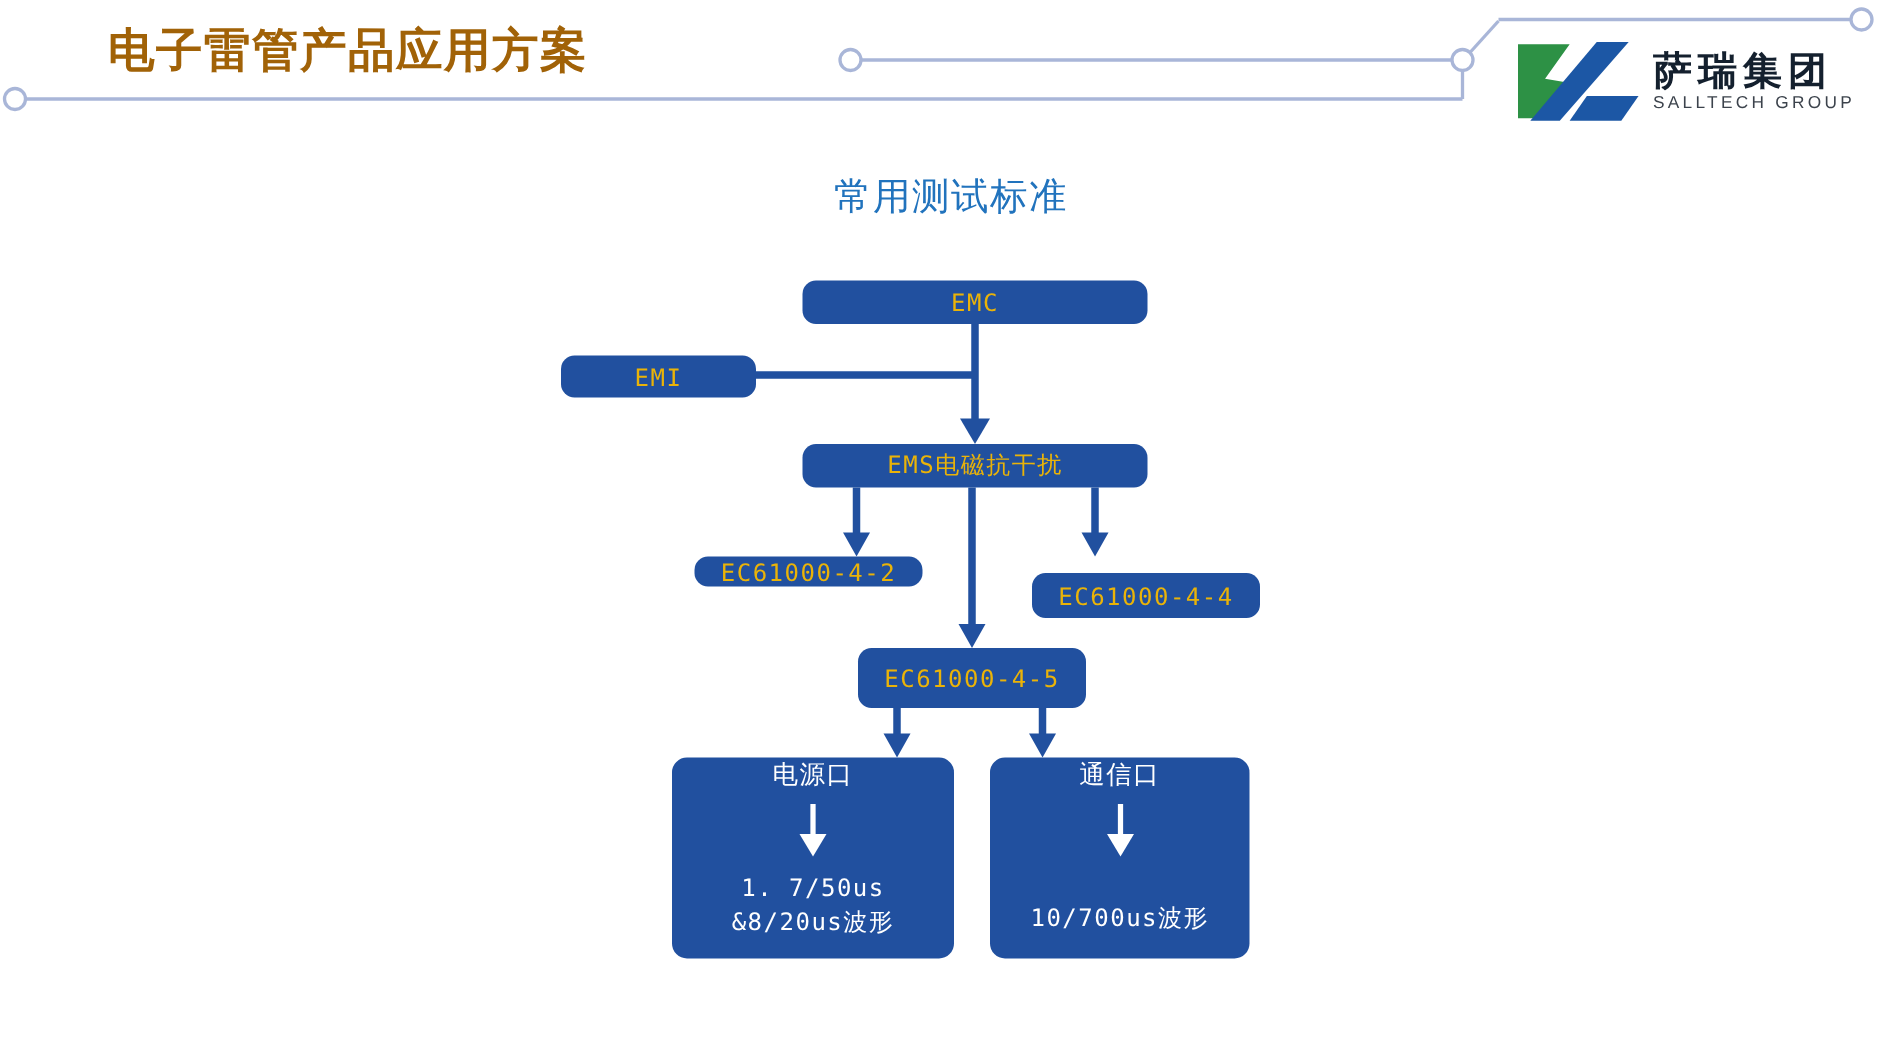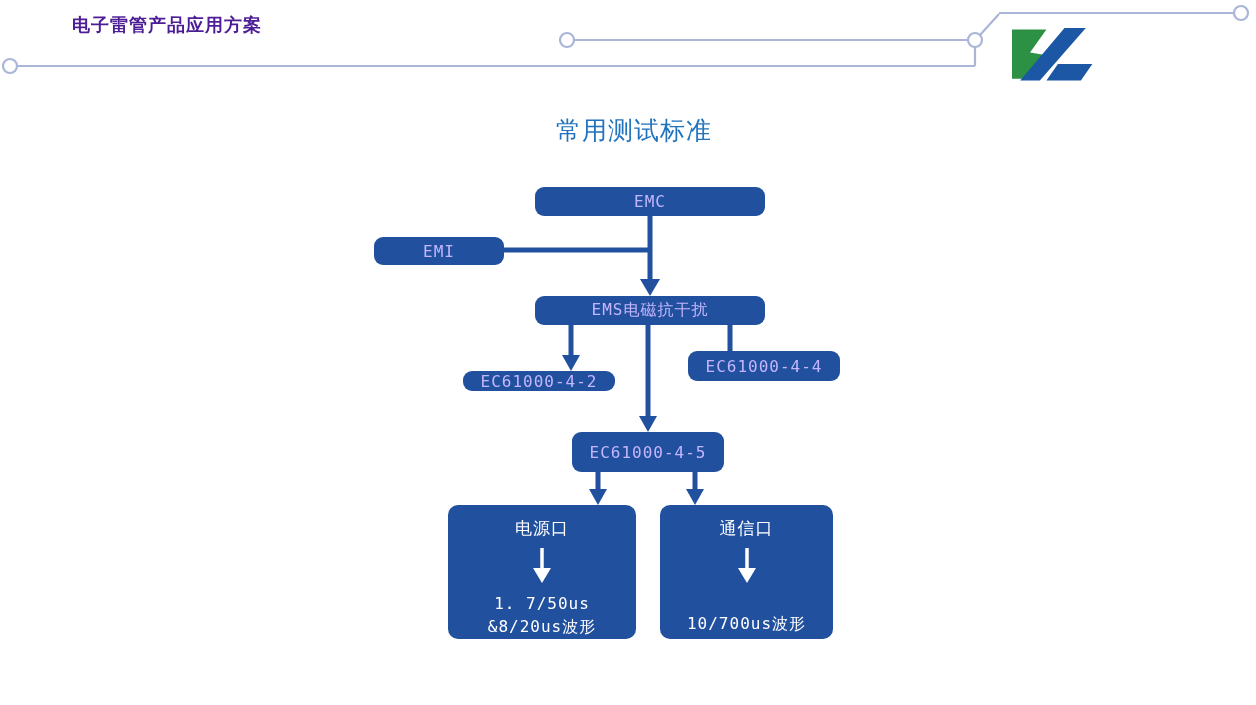--- a/index.html
+++ b/index.html
@@ -5,21 +5,21 @@
   * { margin:0; padding:0; box-sizing:border-box; }
   html,body { background:#ffffff; }
   body {
     width:1256px; height:705px; position:relative; overflow:hidden;
     font-family:"Liberation Sans", sans-serif;
   }
   
   .deco-svg { position:absolute; left:0; top:0; pointer-events:none; }
   .page-title {
     position:absolute; left:72px; top:13px;
-    font-size:18px; font-weight:bold; color:#4c1d95; letter-spacing:1px;
+    font-size:31px; font-weight:bold; color:#a16207; letter-spacing:1px;
   }
   .logo {
     position:absolute; left:1012px; top:26px;
     display:flex; align-items:center; gap:8px;
   }
   .logo-text { display:flex; flex-direction:column; line-height:1; }
   .logo-name {
     font-size:26px; font-weight:bold; color:#14202e; letter-spacing:4px;
     font-family:"Liberation Serif", serif;
   }
@@ -27,35 +27,34 @@
     font-size:11.5px; color:#3c434c; letter-spacing:2.2px; margin-top:3px;
     font-family:"Liberation Sans", sans-serif;
   }
   
   .diagram-title {
     position:absolute; left:0; top:114px; width:1268px; text-align:center;
     font-size:25px; color:#2173bd; letter-spacing:1px;
   }
   .arrows-svg { position:absolute; left:0; top:0; pointer-events:none; z-index:1; }
   .node {
-    position:absolute; z-index:2; background:#21509f; color:#c4b5fd;
+    position:absolute; z-index:2; background:#21509f; color:#eab308;
     display:flex; align-items:center; justify-content:center;
     border-radius:9px;
     font-family:"DejaVu Sans Mono", monospace; font-size:16px; letter-spacing:1px;
   }
   .node-emc   { left:535px; top:187px; width:230px; height:29px; }
   .node-emi   { left:374px; top:237px; width:130px; height:28px; }
   .node-ems   { left:535px; top:296px; width:230px; height:29px; }
   .node-ec2   { left:463px; top:371px; width:152px; height:20px; }
-  .node-ec4   { left:688px; top:351px; width:152px; height:30px; }
+  .node-ec4   { left:688px; top:382px; width:152px; height:30px; }
   .node-ec5   { left:572px; top:432px; width:152px; height:40px; }
   .bignode {
     position:absolute; z-index:2; background:#21509f; color:#ffffff;
     border-radius:10px; display:flex; flex-direction:column; align-items:center;
-    padding-top:12px;
     font-family:"DejaVu Sans Mono", monospace;
   }
   .bignode-power { left:448px; top:505px; width:188px; height:134px; }
   .bignode-comm  { left:660px; top:505px; width:173px; height:134px; }
   .bignode .bn-title { font-size:17px; letter-spacing:1px; }
   .bignode .bn-arrow { margin:6px 0 8px 0; }
   .bignode .bn-line  { font-size:16px; line-height:1.45; letter-spacing:1px; }
 </style>
 </head>
 <body>
@@ -75,20 +74,24 @@
 </svg>
 
 <div class="page-title">电子雷管产品应用方案</div>
 
 <div class="logo">
   <svg width="82" height="58" viewBox="0 0 100 70">
     <polygon points="0,4 42,4 22,32 46,36 24,64 0,64" fill="#2d9145"></polygon>
     <polygon points="64,2 90,2 34,66 10,66" fill="#1c57a5"></polygon>
     <polygon points="56,46 98,46 84,66 42,66" fill="#1c57a5"></polygon>
   </svg>
+  <div class="logo-text">
+    <span class="logo-name">萨瑞集团</span>
+    <span class="logo-sub">SALLTECH GROUP</span>
+  </div>
 </div>
 
 <div class="diagram-title">常用测试标准</div>
 
 <svg class="arrows-svg" width="1256" height="705" viewBox="0 0 1256 705">
   <g stroke="#21509f" stroke-width="5" fill="#21509f">
 
     <line x1="650" y1="216" x2="650" y2="284"></line>
     <polygon points="650,296 640,279 660,279" stroke="none"></polygon>
 

